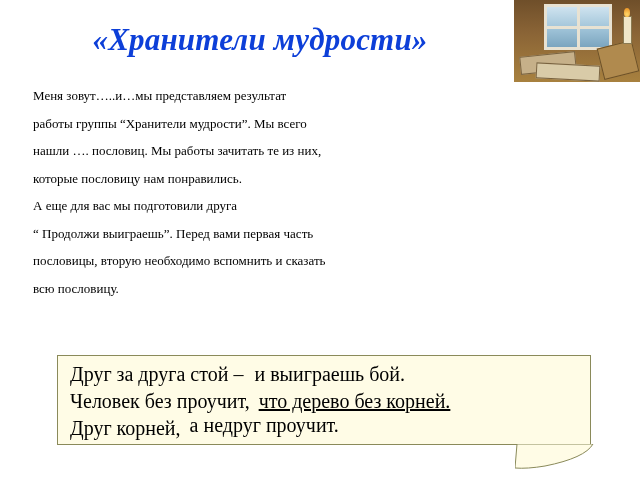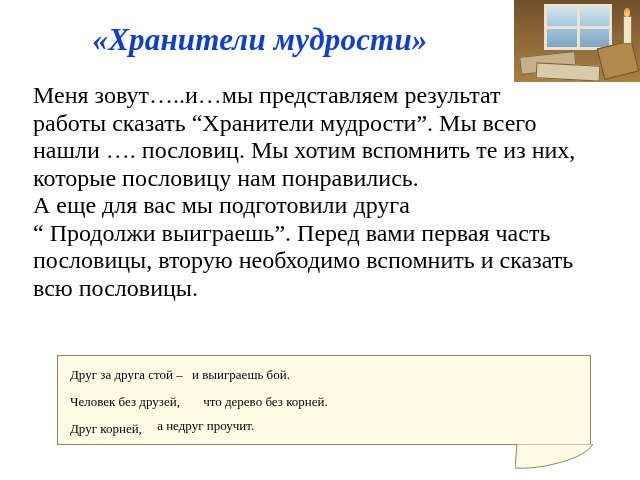--- a/index.html
+++ b/index.html
@@ -127,21 +127,21 @@
     font-size: 31px;
     color: #0d3fd8;
     letter-spacing: 0.2px;
   }
 
   .body-text {
     position: absolute;
     left: 33px;
     top: 82px;
     width: 578px;
-    font-size: 24px;
+    font-size: 13px;
     line-height: 27.5px;
     color: #000000;
   }
   .body-text p {
     margin: 0;
   }
   .body-text .italic-line {
     font-style: italic;
     font-weight: bold;
   }
@@ -164,81 +164,81 @@
     width: 82px;
     height: 26px;
   }
   .callout-tail svg { display: block; }
 
   .callout-rows {
     position: absolute;
     left: 70px;
     top: 361px;
     width: 520px;
-    font-size: 13px;
+    font-size: 20px;
     line-height: 27px;
     color: #000000;
   }
   .crow {
     position: relative;
     height: 27px;
     white-space: nowrap;
   }
   .crow .first {
     display: inline-block;
   }
   .crow .second {
     display: inline-block;
   }
   .row1 .second { margin-left: 6px; }
-  .row2 .second { margin-left: 20px; }
-  .row3 .second { margin-left: 12px; position: relative; top: -3px; }
+  .row2 .second { margin-left: 4px; text-decoration: underline; }
+  .row3 .second { margin-left: 4px; position: relative; top: -3px; }
 </style>
 </head>
 <body>
 
 <div class="slide">
 
   <div class="corner-image">
     <div class="frame-outer"></div>
     <div class="window"></div>
     <div class="book-a"></div>
     <div class="book-b"></div>
     <div class="book-c"></div>
     <div class="candle"></div>
     <div class="flame"></div>
   </div>
 
   <div class="title">«Хранители мудрости»</div>
 
   <div class="body-text">
     <p>Меня зовут…..и…мы представляем результат</p>
-    <p>работы сказать “Хранители мудрости”. Мы всего</p>
-    <p>нашли …. пословиц. Мы хотим вспомнить те из них,</p>
+    <p>работы группы “Хранители мудрости”. Мы всего</p>
+    <p>нашли …. пословиц. Мы работы зачитать те из них,</p>
     <p>которые пословицу нам понравились.</p>
     <p>А еще для вас мы подготовили друга</p>
     <p>“ Продолжи выиграешь”. Перед вами первая часть</p>
     <p>пословицы, вторую необходимо вспомнить и сказать</p>
-    <p>всю пословицы.</p>
+    <p>всю пословицу.</p>
   </div>
 
   <div class="callout"></div>
   <div class="callout-tail">
     <svg width="82" height="26" viewBox="0 0 82 26">
       <path d="M2 0 L78 0 Q70 14 30 22 Q12 25 0 24 Z" fill="#fffce6" stroke="#8a8a5a" stroke-width="1"></path>
     </svg>
   </div>
 
   <div class="callout-rows">
     <div class="crow row1">
       <span class="first">Друг за друга стой –</span>
       <span class="second">и выиграешь бой.</span>
     </div>
     <div class="crow row2">
-      <span class="first">Человек без друзей,</span>
+      <span class="first">Человек без проучит,</span>
       <span class="second">что дерево без корней.</span>
     </div>
     <div class="crow row3">
       <span class="first">Друг корней,</span>
       <span class="second">а недруг проучит.</span>
     </div>
   </div>
 
 </div>
 

